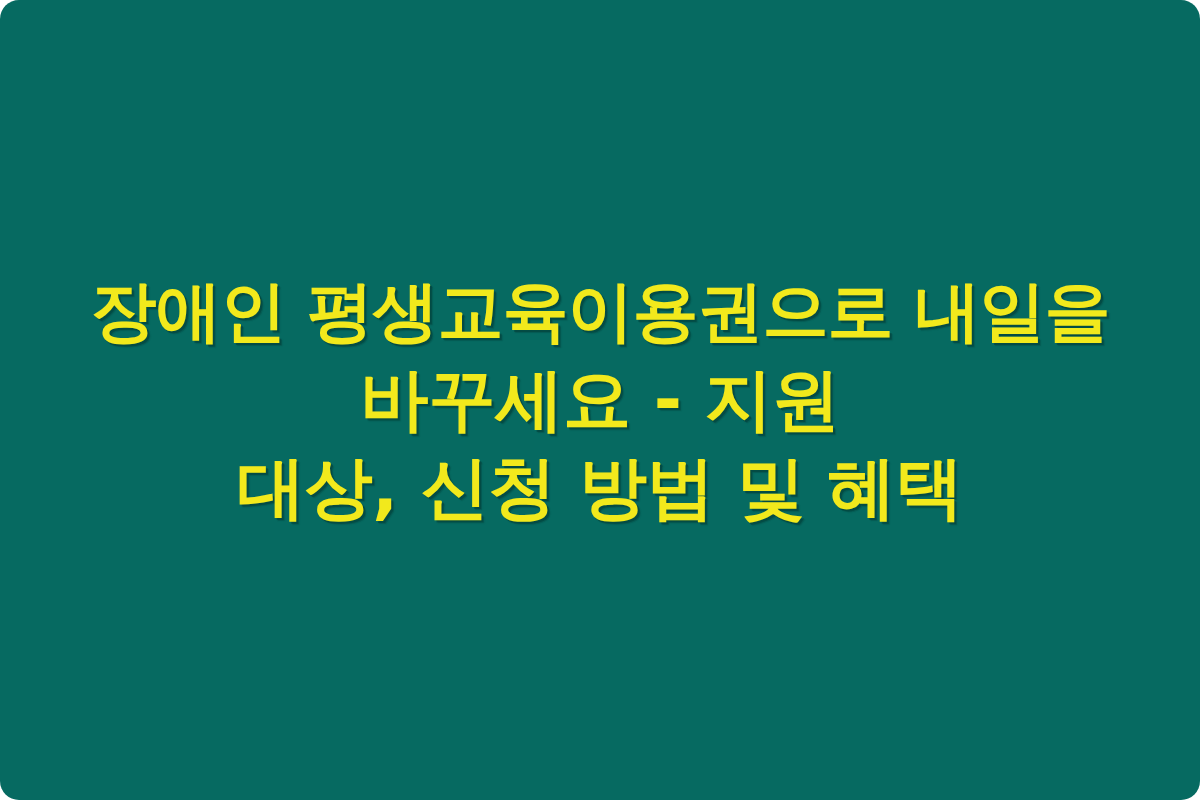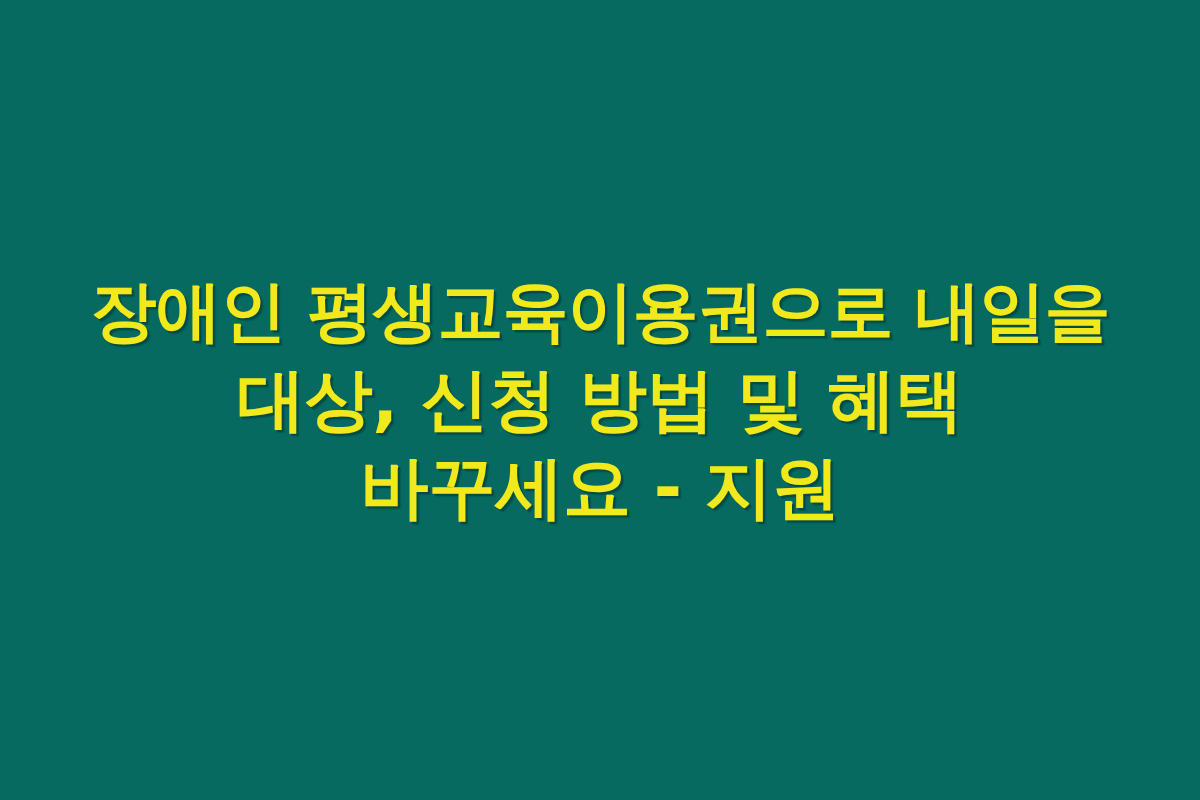--- a/index.html
+++ b/index.html
@@ -62,19 +62,19 @@
     font-size: 68px;
   }
 
   .title-line.line-3 {
     font-size: 68px;
   }
 </style>
 </head>
 <body>
 
-<div id="banner" style="background: rgb(6, 106, 97);">
+<div id="banner" style="background: rgb(6, 106, 97); border-radius: 19px;">
   <div id="title-block">
     <span class="title-line line-1" style="color: rgb(242, 233, 28); text-shadow: rgba(3, 62, 56, 0.55) 2px 2px 0px, rgba(3, 62, 56, 0.35) 3px 3px 1px;">장애인 평생교육이용권으로 내일을</span>
+    <span class="title-line line-2" style="color: rgb(242, 233, 28); text-shadow: rgba(3, 62, 56, 0.55) 2px 2px 0px, rgba(3, 62, 56, 0.35) 3px 3px 1px;">바꾸세요 - 지원</span>
     <span class="title-line line-3" style="color: rgb(242, 233, 28); text-shadow: rgba(3, 62, 56, 0.55) 2px 2px 0px, rgba(3, 62, 56, 0.35) 3px 3px 1px;">대상, 신청 방법 및 혜택</span>
-    <span class="title-line line-2" style="color: rgb(242, 233, 28); text-shadow: rgba(3, 62, 56, 0.55) 2px 2px 0px, rgba(3, 62, 56, 0.35) 3px 3px 1px;">바꾸세요 - 지원</span>
   </div>
 </div>
 
 </body></html>

